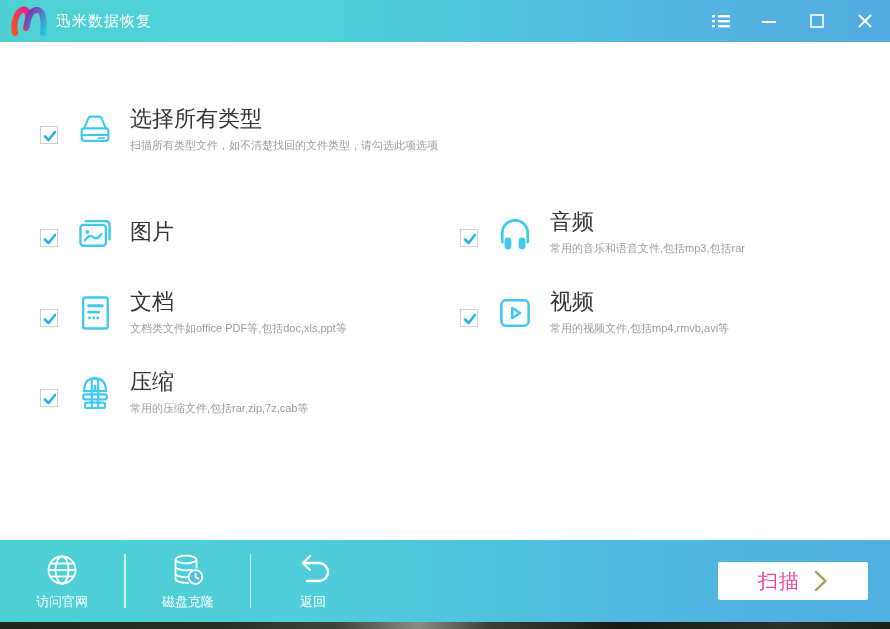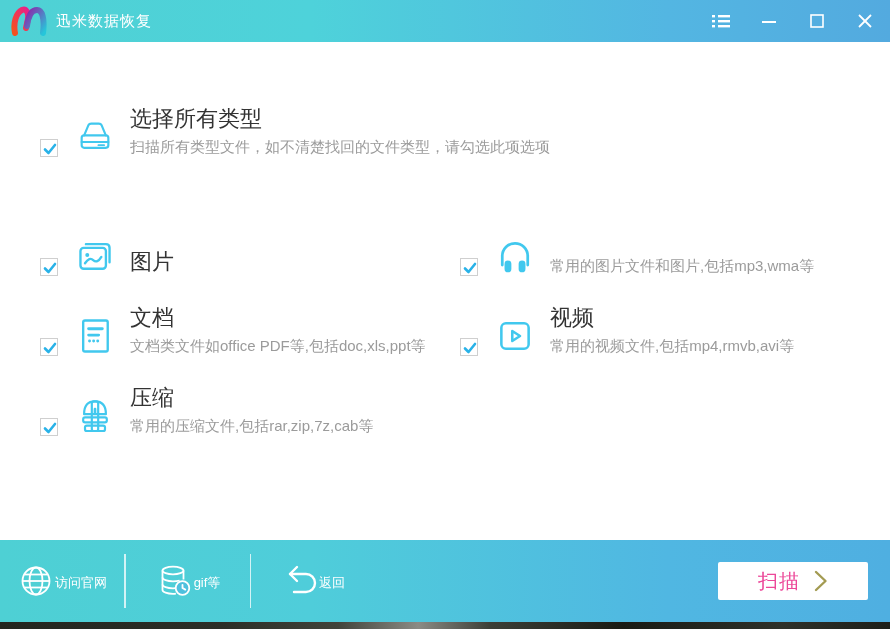--- a/index.html
+++ b/index.html
@@ -13,45 +13,45 @@
     background:linear-gradient(90deg,#4fd1d4 0%,#4ed2da 35%,#53b6e2 75%,#53aadf 100%);
     display:flex; align-items:center; padding:0 14px 0 10px;
   }
   .logo { width:38px; height:30px; display:flex; align-items:center; }
   .app-title { color:#fff; font-size:15px; margin-left:8px; letter-spacing:1px; }
   .win-controls { margin-left:auto; display:flex; align-items:center; gap:26px; }
   .win-btn { width:22px; height:22px; display:flex; align-items:center; justify-content:center; cursor:pointer; }
 
   
   .content { flex:1 1 auto; background:#fff; padding:63px 0 0 40px; }
-  .type-item { display:flex; align-items:flex-end; }
+  .type-item { display:flex; align-items:center; }
   .checkbox {
     width:18px; height:18px; background:#fff; border:1px solid #cfcfcf;
     margin-top:12px; flex:0 0 18px; display:flex; align-items:center; justify-content:center;
     cursor:pointer;
   }
   .type-icon { width:40px; height:40px; margin-left:17px; margin-top:2px; flex:0 0 40px; }
   .type-text { margin-left:15px; }
   .type-title { font-size:22px; font-weight:400; color:#333; line-height:28px; }
-  .type-desc { font-size:15px; color:#9b9b9b; margin-top:5px; }
+  .type-desc { font-size:11px; color:#9b9b9b; margin-top:5px; }
   .type-grid {
     margin-top:39px;
     display:grid; grid-template-columns:420px 1fr;
     grid-auto-rows:80px;
   }
 
   
   .footer {
     flex:0 0 82px; height:82px;
     background:linear-gradient(90deg,#4ed0d4 0%,#4fcdda 35%,#50b7e2 75%,#4fafe1 100%);
     display:flex; align-items:center;
   }
   .footer-actions { display:flex; align-items:center; height:100%; }
   .footer-action {
-    width:124px; height:100%; display:flex; flex-direction:row;
+    width:124px; height:100%; display:flex; flex-direction:column;
     align-items:center; justify-content:center; cursor:pointer; position:relative;
   }
   .footer-action .f-icon { width:38px; height:38px; }
   .footer-action .f-label { color:#fff; font-size:13px; margin-top:4px; }
   .footer-sep { width:1px; height:54px; background:rgba(255,255,255,0.75); }
   .scan-button {
     margin-left:auto; margin-right:22px; width:150px; height:38px; background:#fff;
     border:none; border-radius:2px; display:flex; align-items:center; justify-content:center;
     gap:14px; cursor:pointer;
   }
@@ -174,21 +174,22 @@
             </svg>
         </span>
         <span class="type-icon">
           <svg viewBox="0 0 44 42" width="40" height="40" fill="none" stroke="#41c8ee" stroke-width="3" stroke-linecap="round">
             <path d="M8,31 V21 A14,14 0 0 1 36,21 V31"></path>
             <rect x="10.5" y="26" width="7.5" height="13" rx="3.75" fill="#41c8ee" stroke="none"></rect>
             <rect x="26" y="26" width="7.5" height="13" rx="3.75" fill="#41c8ee" stroke="none"></rect>
           </svg>
         </span>
         <div class="type-text">
-          <div class="type-desc">常用的图片文件和图片,包括mp3,wma等</div>
+          <div class="type-title">音频</div>
+          <div class="type-desc">常用的音乐和语音文件,包括mp3,包括rar</div>
         </div>
       </div>
 
       <div class="type-item">
         <span class="checkbox">
           <svg viewBox="0 0 16 16" width="16" height="16">
               <use href="#checkmark-def"></use>
             </svg>
         </span>
         <span class="type-icon">
@@ -278,21 +279,21 @@
           <svg viewBox="0 0 38 38" width="38" height="38" fill="none" stroke="#fff" stroke-width="1.8">
             <ellipse cx="17" cy="8.5" rx="10.5" ry="3.8"></ellipse>
             <path d="M6.5,8.5 V28 C6.5,30.1 11.2,31.8 17,31.8 C18,31.8 19,31.7 19.9,31.6"></path>
             <path d="M27.5,8.5 V17.5"></path>
             <path d="M6.5,15.5 C6.5,17.6 11.2,19.3 17,19.3 C19.5,19.3 21.8,19 23.6,18.5"></path>
             <path d="M6.5,22.5 C6.5,24.6 11.2,26.3 17,26.3 C17.8,26.3 18.6,26.3 19.4,26.2"></path>
             <circle cx="26.5" cy="26" r="6.8" fill="#4fc0de"></circle>
             <path d="M26.5,22.8 V26 L29.3,27.6" stroke-linecap="round"></path>
           </svg>
         </span>
-        <span class="f-label">gif等</span>
+        <span class="f-label">磁盘克隆</span>
       </div>
 
       <div class="footer-sep"></div>
 
       <div class="footer-action">
         <span class="f-icon">
           <svg viewBox="0 0 38 38" width="38" height="38" fill="none" stroke="#fff" stroke-width="2.4" stroke-linecap="round" stroke-linejoin="round">
             <path d="M9,12 H25 A9,9 0 0 1 25,30 H13"></path>
             <path d="M16,5 L9,12 L16,19"></path>
           </svg>

